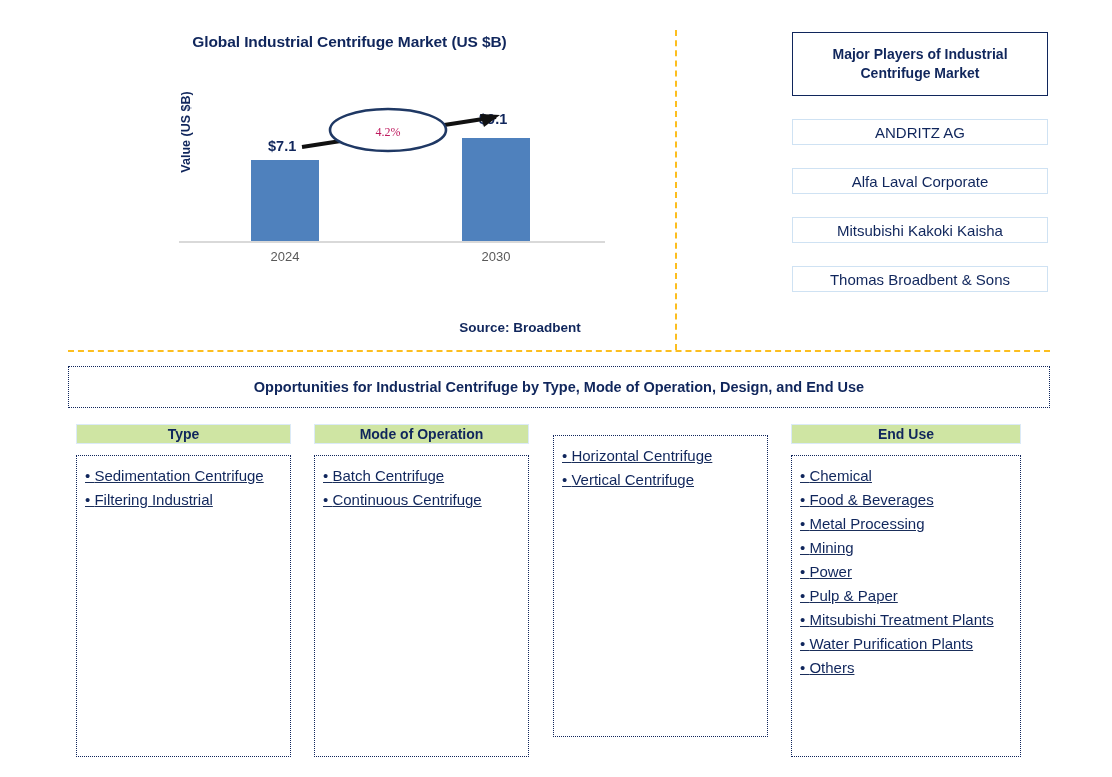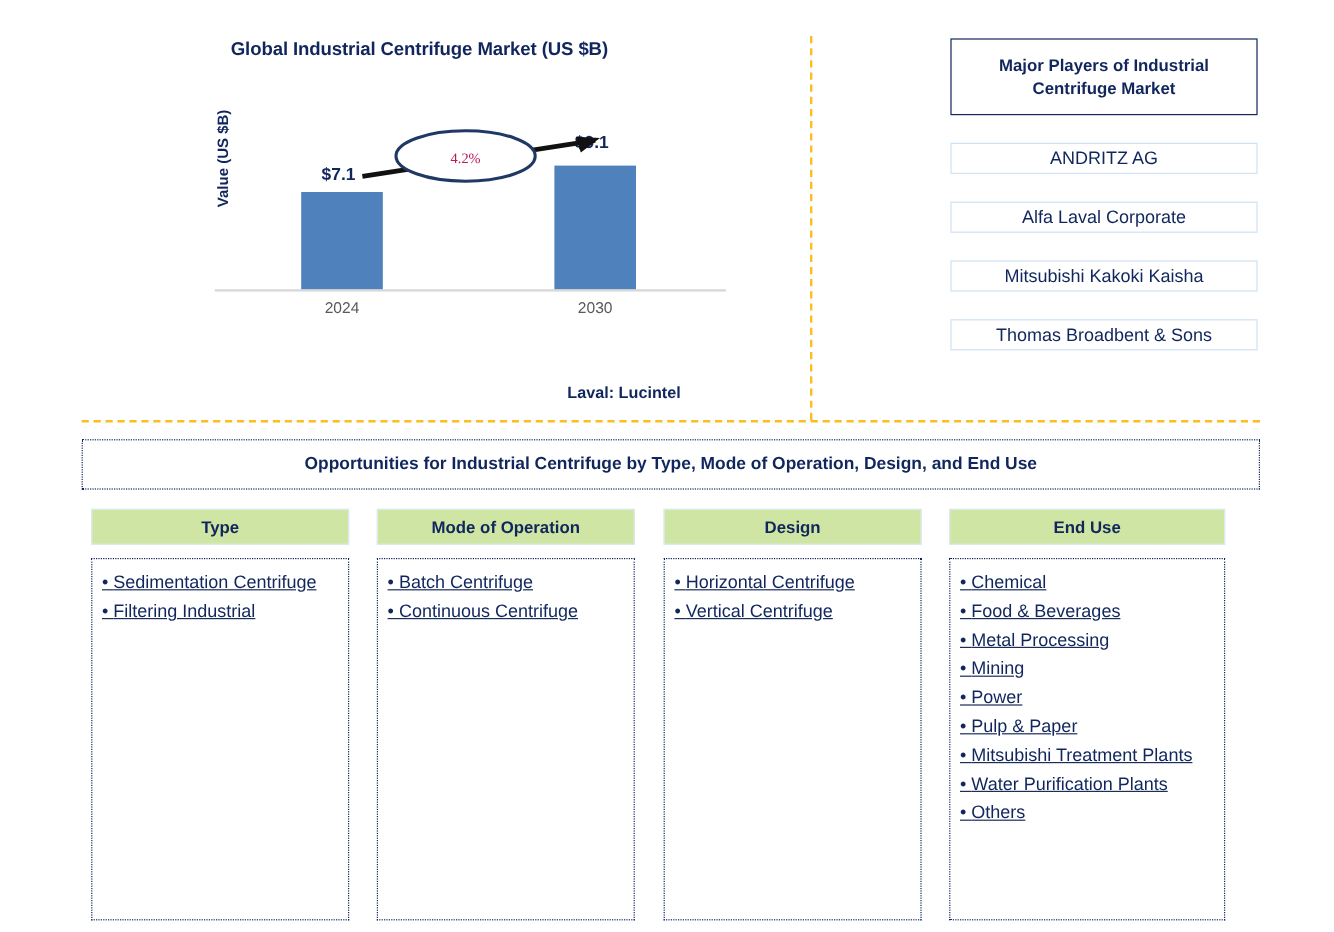--- a/index.html
+++ b/index.html
@@ -190,21 +190,21 @@
     position: absolute;
     left: 0; top: 424px;
     width: 1112px; height: 340px;
   }
   .column {
     position: absolute;
     top: 0;
   }
   .col-header {
     box-sizing: border-box;
-    height: 30px;
+    height: 20px;
     background: #cfe5a3;
     border: 1px solid #dbeaf7;
     display: flex;
     align-items: center;
     justify-content: center;
     font-size: 14px;
     font-weight: bold;
     color: #10265c;
   }
   .col-body {
@@ -265,21 +265,21 @@
       <svg id="growth-svg" viewBox="0 0 210 60">
         <line x1="2" y1="42" x2="196" y2="12" stroke="#111111" stroke-width="4"></line>
         <polygon points="200,10 180,9 184,22" fill="#111111"></polygon>
         <ellipse cx="88" cy="25" rx="58" ry="21" fill="#ffffff" stroke="#1f3864" stroke-width="2.6"></ellipse>
       </svg>
 
       <div id="cagr-label">4.2%</div>
 
     </div>
 
-    <div id="source-text">Laval: Lucintel</div>
+    <div id="source-text">Source: Broadbent</div>
 
   </div>
 
   <div id="v-divider"></div>
 
   <div id="players-panel">
     <div id="players-header">Major Players of Industrial Centrifuge Market</div>
     <div class="player-box">ANDRITZ AG</div>
     <div class="player-box">Alfa Laval Corporate</div>
     <div class="player-box">Mitsubishi Kakoki Kaisha</div>
@@ -304,21 +304,20 @@
 
   <div class="column" id="col-mode">
     <div class="col-header">Mode of Operation</div>
     <div class="col-body">
       <div class="col-item">Batch Centrifuge</div>
       <div class="col-item">Continuous Centrifuge</div>
     </div>
   </div>
 
   <div class="column" id="col-design">
-    <div class="col-header">Design</div>
     <div class="col-body">
       <div class="col-item">Horizontal Centrifuge</div>
       <div class="col-item">Vertical Centrifuge</div>
     </div>
   </div>
 
   <div class="column" id="col-enduse">
     <div class="col-header">End Use</div>
     <div class="col-body">
       <div class="col-item">Chemical</div>

